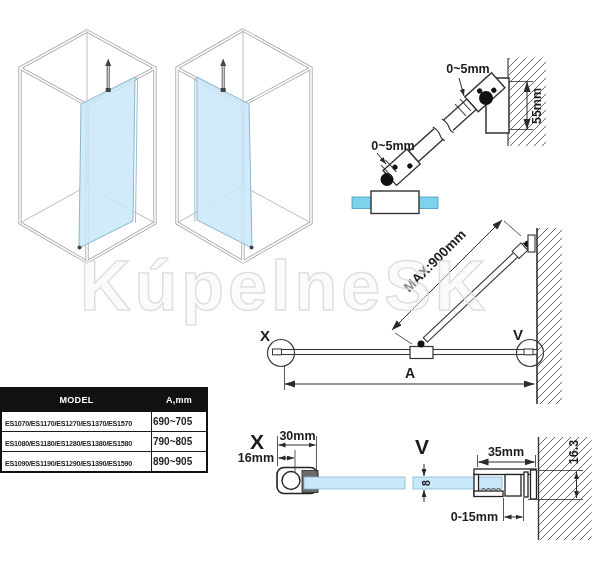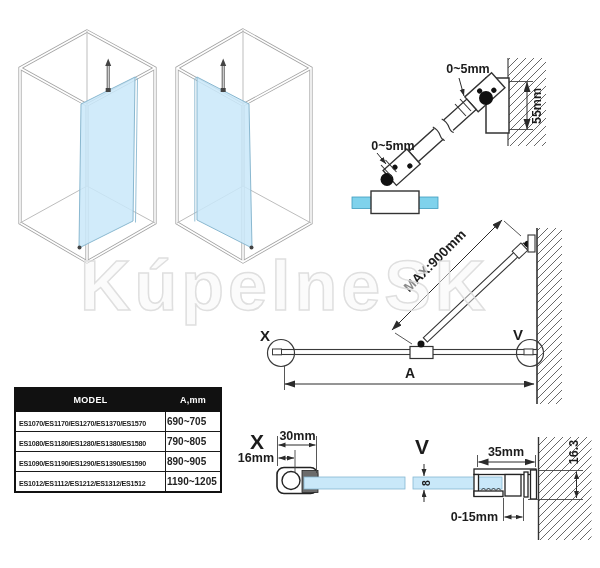--- a/index.html
+++ b/index.html
@@ -3,21 +3,21 @@
 <meta charset="utf-8">
 <style>
   html,body{margin:0;padding:0;background:#fff;}
   .stage{position:relative;width:600px;height:568px;background:#fff;overflow:hidden;
          font-family:"Liberation Sans",sans-serif;}
   .stage > svg{position:absolute;left:0;top:0;z-index:1;}
   svg text{font-family:"Liberation Sans",sans-serif;fill:#1c1c1c;}
   .watermark{position:absolute;left:80px;top:246px;z-index:5;pointer-events:none;
     font-size:70px;font-weight:bold;letter-spacing:4px;white-space:nowrap;
     color:rgba(246,246,246,0.55);-webkit-text-stroke:1.5px #dcdcdc;opacity:.9;}
-  .tablewrap{position:absolute;left:14px;top:387px;z-index:2;}
+  .tablewrap{position:absolute;left:0;top:387px;z-index:2;}
   table.models{border-collapse:collapse;border:2.5px solid #111;background:#fff;}
   table.models th{background:#111;color:#fff;font-size:9px;font-weight:bold;
     height:20px;text-align:center;letter-spacing:.3px;border:1.5px solid #111;}
   table.models td{border:1.5px solid #1a1a1a;height:16px;color:#222;font-weight:700;}
   td.mcell{width:144px;font-size:7.2px;letter-spacing:-0.25px;padding:3px 2px 0 3px;white-space:nowrap;}
   td.acell{width:52px;font-size:10px;white-space:nowrap;margin-left:40px;}
   th.mhead{width:144px;} th.ahead{width:52px;}
 </style>
 </head>
 <body>
@@ -207,23 +207,19 @@
         <td class="acell">690~705</td>
       </tr>
       <tr>
         <td class="mcell">ES1080/ES1180/ES1280/ES1380/ES1580</td>
         <td class="acell">790~805</td>
       </tr>
       <tr>
         <td class="mcell">ES1090/ES1190/ES1290/ES1390/ES1590</td>
         <td class="acell">890~905</td>
       </tr>
-      <tr>
-        <td class="mcell">ES1012/ES1112/ES1212/ES1312/ES1512</td>
-        <td class="acell">1190~1205</td>
-      </tr>
     </tbody>
   </table>
 </div>
 
 <div class="watermark">KúpelneSK</div>
 
 </div>
 
 </body></html>

